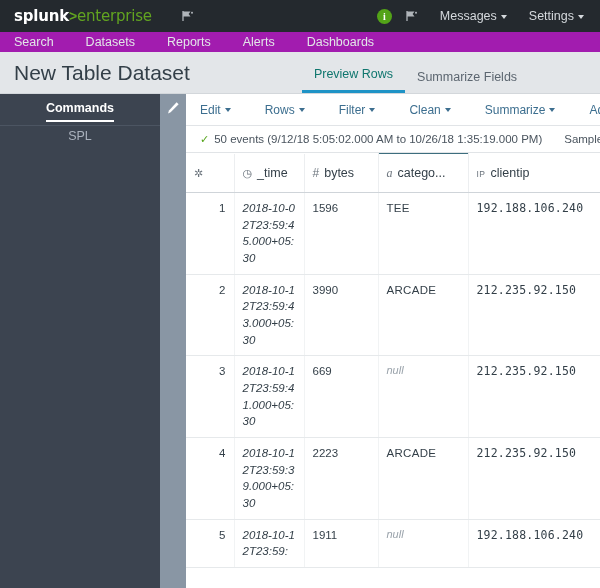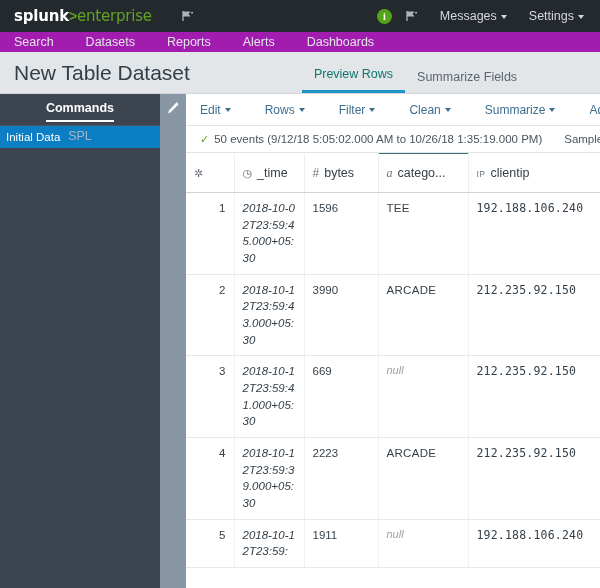--- a/index.html
+++ b/index.html
@@ -411,21 +411,20 @@
     </div>
   </div>
 
   <div class="body">
 
     <div class="sidebar">
       <div class="sidebar-tabs">
         <span class="sb-tab active">Commands</span>
         <span class="sb-tab">SPL</span>
       </div>
-      <div class="sb-item selected">Initial Data</div>
     </div>
 
     <div class="gutter">
       <span class="pencil">
         <svg width="16" height="16" viewBox="0 0 16 16">
           <path d="M11.6 2.2 L13.6 4.2 L5.6 12.2 L3.0 13.4 L4.0 10.6 Z" fill="#ffffff"></path>
         </svg>
       </span>
     </div>
 

